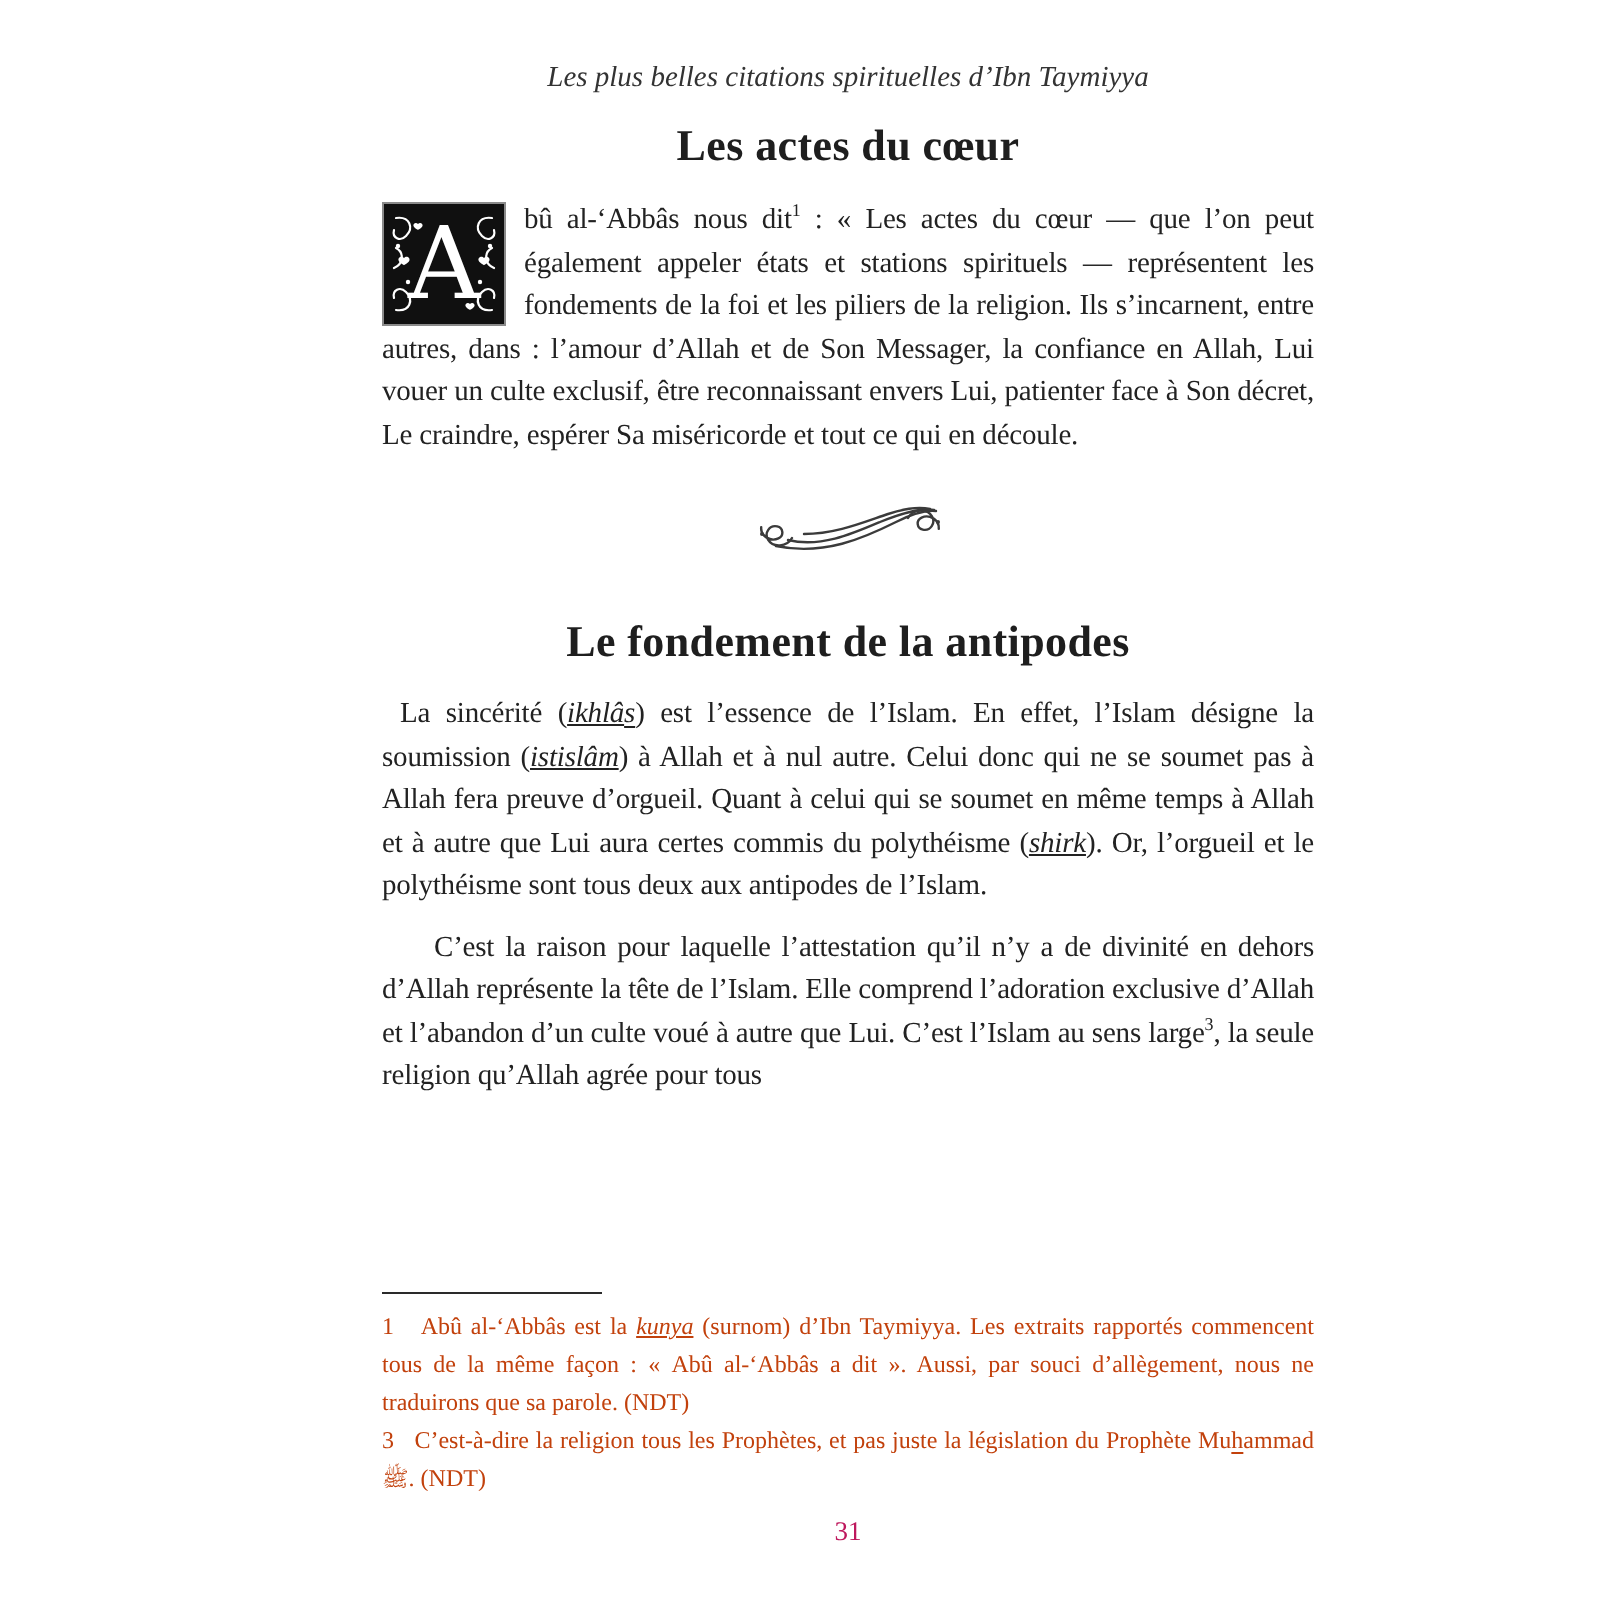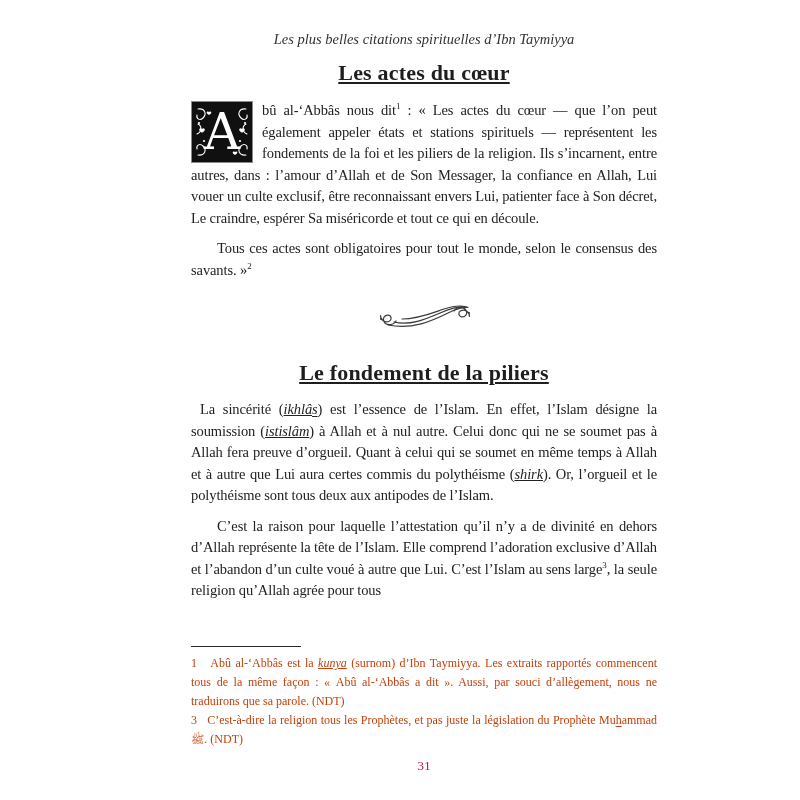--- a/index.html
+++ b/index.html
@@ -10,21 +10,21 @@
     margin-left:24px;
   }
   .content { position:absolute; left:167px; top:0; width:466px; }
 
   .running-header {
     margin-top:31px; text-align:center; font-style:italic;
     font-size:14.5px; color:#333333;
   }
   .chapter-title, .section-title {
     margin:12px 0 0 0; text-align:center; font-size:22px;
-    font-weight:bold; color:#1e1e1e; letter-spacing:0.2px;text-decoration:underline;
+    font-weight:bold; color:#1e1e1e; letter-spacing:0.2px;
   }
   .section-title { margin-top:26px; }
 
   .para {
     margin:0; font-size:14.5px; line-height:21.5px; letter-spacing:-0.1px;
     text-align:justify; color:#222222;
   }
   .p-first { margin-top:14px; }
   .p-gap   { margin-top:9px; }
   .p-sec   { margin-top:13px; }
@@ -83,37 +83,36 @@
             <path transform="translate(11,28) scale(0.9)" d="M0 0 c-1.2 -1.6 -3.6 -0.4 -3 1.4 c0.5 1.4 3 2.6 3 2.6 c0 0 2.5 -1.2 3 -2.6 c0.6 -1.8 -1.8 -3 -3 -1.4 z"></path>
             <path transform="translate(51,28) scale(0.9)" d="M0 0 c-1.2 -1.6 -3.6 -0.4 -3 1.4 c0.5 1.4 3 2.6 3 2.6 c0 0 2.5 -1.2 3 -2.6 c0.6 -1.8 -1.8 -3 -3 -1.4 z"></path>
             <path transform="translate(18,11) scale(0.75)" d="M0 0 c-1.2 -1.6 -3.6 -0.4 -3 1.4 c0.5 1.4 3 2.6 3 2.6 c0 0 2.5 -1.2 3 -2.6 c0.6 -1.8 -1.8 -3 -3 -1.4 z"></path>
             <path transform="translate(44,51) scale(0.75)" d="M0 0 c-1.2 -1.6 -3.6 -0.4 -3 1.4 c0.5 1.4 3 2.6 3 2.6 c0 0 2.5 -1.2 3 -2.6 c0.6 -1.8 -1.8 -3 -3 -1.4 z"></path>
           </g>
           <text x="31" y="48" font-size="50" text-anchor="middle" font-family="'DejaVu Serif', serif" fill="#ffffff">A</text>
         </svg>
       </span><span><span>bû al-‘Abbâs nous dit</span><sup>1</sup><span>&nbsp;: «&nbsp;Les actes du cœur — que l’on peut également appeler états et stations spirituels — représentent les fondements de la foi et les piliers de la religion. Ils s’incarnent, entre autres, dans&nbsp;: l’amour d’Allah et de Son Messager, la confiance en Allah, Lui vouer un culte exclusif, être reconnaissant envers Lui, patienter face à Son décret, Le craindre, espérer Sa miséricorde et tout ce qui en découle.</span></span>
     </p>
 
-    <p class="para p-gap indent"><span>Tous ces actes sont obligatoires pour tout le monde, selon le consensus des savants.&nbsp;»</span><sup>2</sup></p>
 
     <div class="divider">
       <svg width="100" height="36" viewBox="0 0 100 36">
         <g fill="none" stroke="#3b3b3b" stroke-width="1.2" stroke-linecap="round">
           <path d="M22 23 c-2.5 4.5 -9.5 5 -12 0.8 c-2 -3.4 0.8 -7.4 4.6 -6.6 c3 0.6 3.6 4.6 0.6 6 c-3.8 1.8 -9 -1 -8.6 -5.6"></path>
           <path d="M20 24 C36 28 52 21 66 15 C78 10 88 8 93 9"></path>
           <path d="M14 27 C38 32 58 23 74 15 C83 10.5 90 9 94 9.5"></path>
           <path d="M28 21 C44 21 58 15 70 11 C79 8 86 7.5 91 8.5"></path>
           <path d="M80 13 c2.5 -4.5 9.5 -5 12 -0.8 c2 3.4 -0.8 7.4 -4.6 6.6 c-3 -0.6 -3.6 -4.6 -0.6 -6 c3.8 -1.8 9 1 8.6 5.6"></path>
         </g>
         <circle cx="7" cy="21" r="1" fill="#3b3b3b"></circle>
         <circle cx="95" cy="15" r="1" fill="#3b3b3b"></circle>
       </svg>
     </div>
 
-    <h2 class="section-title">Le fondement de la piliers</h2>
+    <h2 class="section-title">Le fondement de la antipodes</h2>
 
     <p class="para p-sec small-indent"><span>La sincérité (</span><span class="it">ikhlâ</span><span class="it ul">s</span><span>) est l’essence de l’Islam. En effet, l’Islam désigne la soumission (</span><span class="it">istislâm</span><span>) à Allah et à nul autre. Celui donc qui ne se soumet pas à Allah fera preuve d’orgueil. Quant à celui qui se soumet en même temps à Allah et à autre que Lui aura certes commis du polythéisme (</span><span class="it">shirk</span><span>). Or, l’orgueil et le polythéisme sont tous deux aux antipodes de l’Islam.</span></p>
 
     <p class="para p-gap indent"><span>C’est la raison pour laquelle l’attestation qu’il n’y a de divinité en dehors d’Allah représente la tête de l’Islam. Elle comprend l’adoration exclusive d’Allah et l’abandon d’un culte voué à autre que Lui. C’est l’Islam au sens large</span><sup>3</sup><span>, la seule religion qu’Allah agrée pour tous</span></p>
   </div>
 
   <div class="footnotes">
     <div class="fn-rule"></div>
     <p class="fn"><span>1&nbsp;&nbsp;&nbsp;Abû al-‘Abbâs est la </span><span class="it">kunya</span><span> (surnom) d’Ibn Taymiyya. Les extraits rapportés commencent tous de la même façon&nbsp;: «&nbsp;Abû al-‘Abbâs a dit&nbsp;». Aussi, par souci d’allègement, nous ne traduirons que sa parole. (NDT)</span></p>
     <p class="fn"><span>3&nbsp;&nbsp;&nbsp;C’est-à-dire la religion tous les Prophètes, et pas juste la législation du Prophète Mu</span><span class="ul">h</span><span>ammad </span><span class="pbuh">ﷺ</span><span>. (NDT)</span></p>

